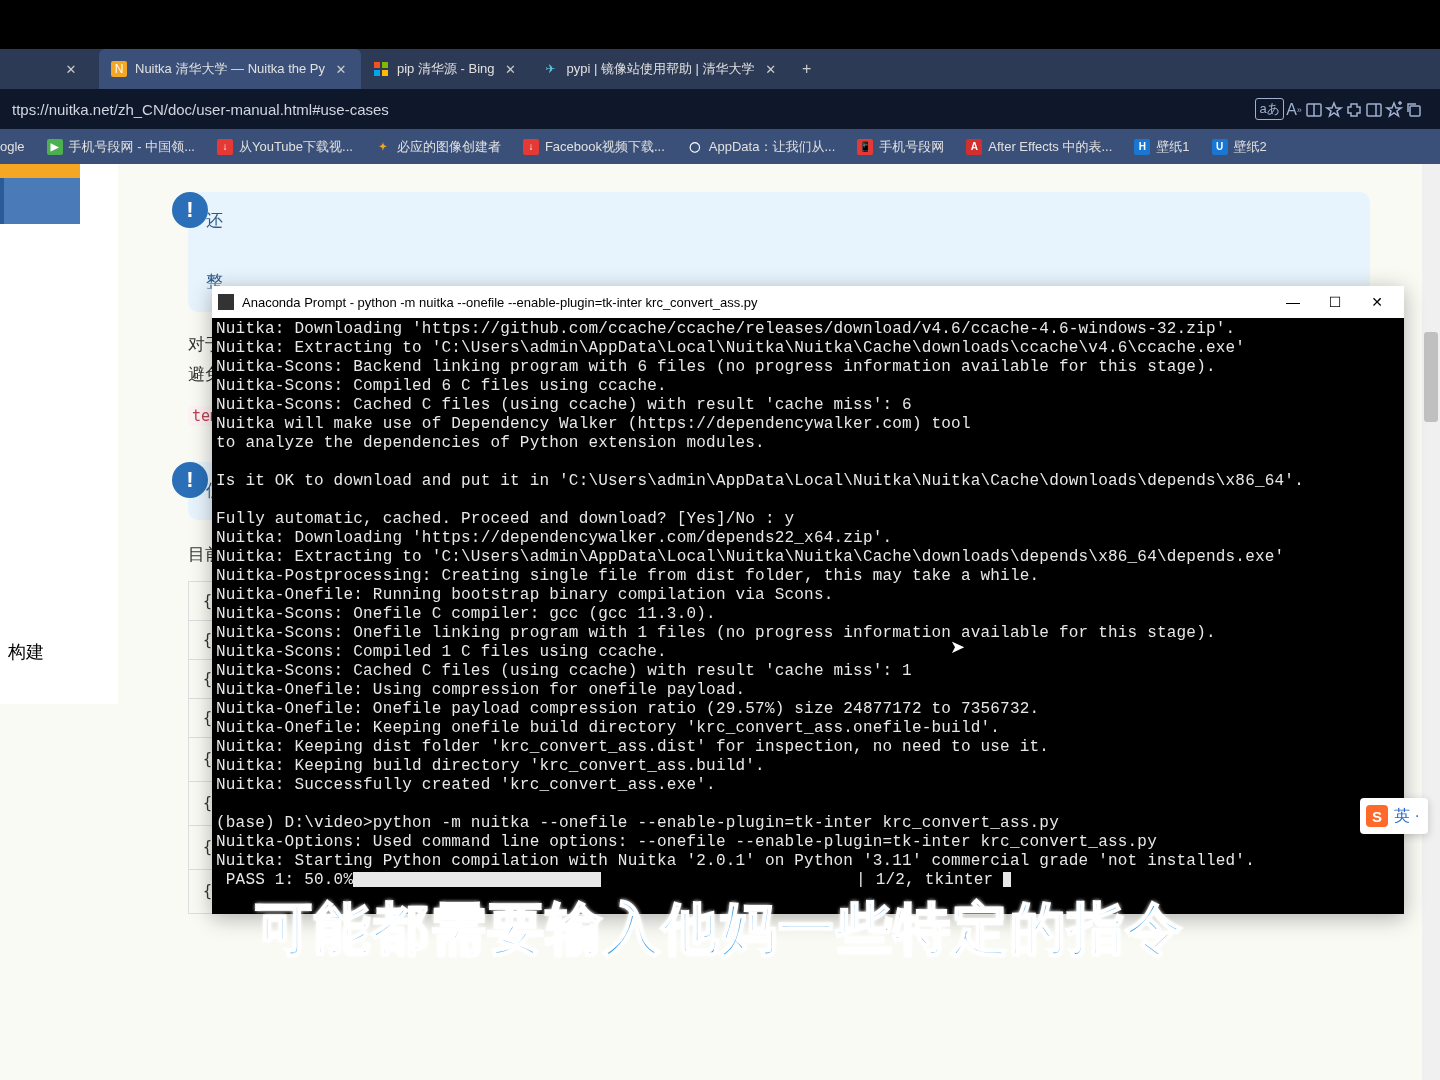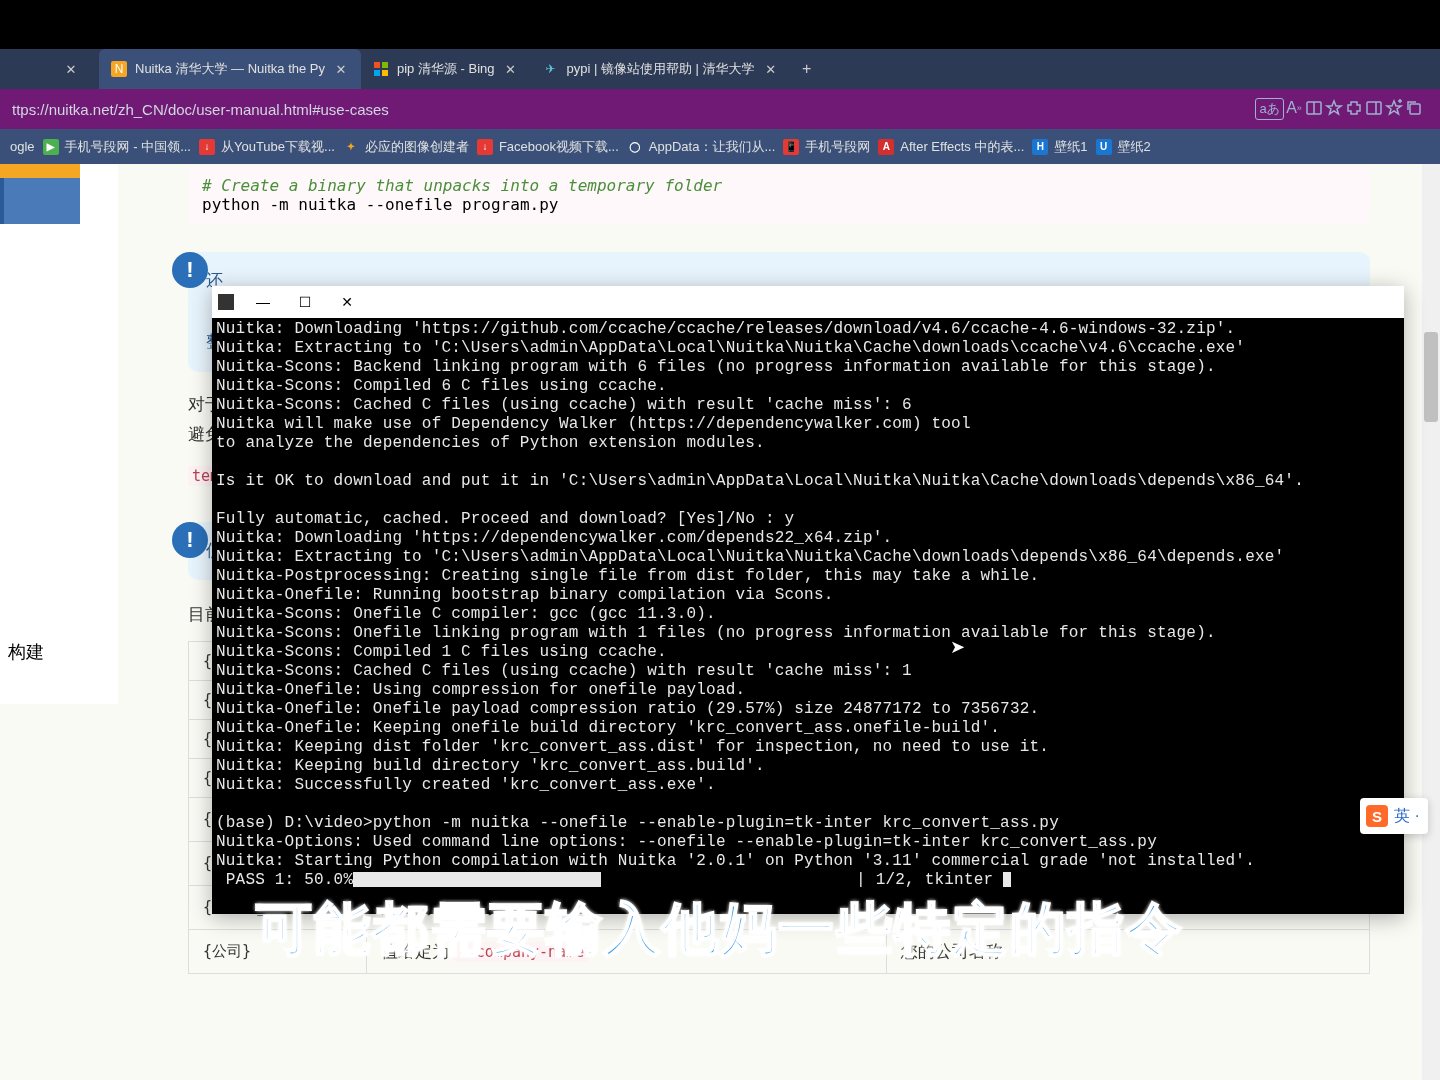--- a/index.html
+++ b/index.html
@@ -9,27 +9,27 @@
 
 .browser-tabs { position: absolute; top: 49px; left: 0; right: 0; height: 40px; background: #2d3a55; display: flex; align-items: stretch; }
 .tab { display: flex; align-items: center; padding: 0 12px; color: #e0e0e0; font-size: 13px; gap: 8px; position: relative; min-width: 0; }
 .tab.active { background: #3b5078; border-radius: 6px 6px 0 0; }
 .tab-icon { width: 16px; height: 16px; display: flex; align-items: center; justify-content: center; font-size: 12px; flex-shrink: 0; }
 .tab-close { width: 16px; height: 16px; display: flex; align-items: center; justify-content: center; color: #ccc; cursor: pointer; flex-shrink: 0; }
 .tab-label { white-space: nowrap; overflow: hidden; text-overflow: ellipsis; max-width: 190px; }
 .tab.first { width: 99px; justify-content: flex-end; padding-right: 20px; }
 .new-tab { width: 32px; display: flex; align-items: center; justify-content: center; color: #ccc; font-size: 16px; cursor: pointer; }
 
-.address-bar { position: absolute; top: 89px; left: 0; right: 0; height: 40px; background: #701a75; display: flex; align-items: center; padding: 0 8px; }
+.address-bar { position: absolute; top: 89px; left: 0; right: 0; height: 40px; background: #0f172a; display: flex; align-items: center; padding: 0 8px; }
 .url-text { color: #d0d5e0; font-size: 15px; flex: 1; padding-left: 4px; }
-.addr-icons { display: flex; align-items: flex-start; padding-right: 8px; }
+.addr-icons { display: flex; align-items: flex-end; padding-right: 8px; }
 .addr-icon { width: 20px; height: 20px; color: #a0b0d0; display: flex; align-items: center; justify-content: center; }
 .addr-icon.aa { font-size: 13px; border: 1px solid #a0b0d0; border-radius: 3px; padding: 1px 3px; width: auto; height: auto; }
 
-.bookmarks { position: absolute; top: 129px; left: 0; right: 0; height: 35px; background: #3b5078; display: flex; align-items: center; padding: 0 10px; gap: 8px; }
+.bookmarks { position: absolute; top: 129px; left: 0; right: 0; height: 35px; background: #3b5078; display: flex; align-items: center; padding: 0 0; gap: 22px; }
 .bookmark { display: flex; align-items: center; gap: 6px; color: #e0e0e0; font-size: 13px; cursor: pointer; }
 .bm-icon { width: 16px; height: 16px; border-radius: 2px; display: flex; align-items: center; justify-content: center; font-size: 10px; font-weight: bold; flex-shrink: 0; }
 
 .page-bg { position: absolute; top: 164px; left: 0; right: 0; bottom: 0; background: #fafaf5; }
 .sidebar-stub { position: absolute; top: 164px; left: 0; width: 118px; height: 540px; background: #fff; }
 .sidebar-top { position: absolute; top: 164px; left: 0; width: 80px; height: 60px; }
 .sidebar-orange { height: 14px; background: #f5a623; }
 .sidebar-blue { height: 46px; background: #4a7ab8; border-left: 4px solid #2a5a98; }
 .sidebar-text { position: absolute; top: 640px; left: 8px; color: #000000; font-size: 18px; }
 
@@ -196,24 +196,20 @@
 
 <div class="page-bg"></div>
 <div class="sidebar-stub"></div>
 <div class="sidebar-top">
   <div class="sidebar-orange"></div>
   <div class="sidebar-blue"></div>
 </div>
 <div class="sidebar-text">构建</div>
 
 <div class="content">
-  <div class="code-block">
-    <div class="code-comment"># Create a binary that unpacks into a temporary folder</div>
-    <div>python -m nuitka --onefile program.py</div>
-  </div>
   <div class="note-box">
     <div class="note-icon">!</div>
     <div class="note-text"><span>还</span><br><br><span>整</span></div>
   </div>
   <div class="body-text"><span>对于</span><br><span>避免</span></div>
   <div class="body-text"><code>temp</code></div>
   <div class="note-box2">
     <div class="note-icon">!</div>
     <div class="note-text">使</div>
   </div>
@@ -266,20 +262,21 @@
   </div>
 </div>
 
 <div class="page-scrollbar">
   <div class="scroll-thumb"></div>
 </div>
 
 <div class="terminal-window">
   <div class="term-titlebar">
     <div class="term-title-icon"></div>
+    <div class="term-title-text">Anaconda Prompt - python  -m nuitka --onefile --enable-plugin=tk-inter krc_convert_ass.py</div>
     <div class="term-btn">—</div>
     <div class="term-btn">☐</div>
     <div class="term-btn">✕</div>
   </div>
   <div class="term-body" id="term-out">Nuitka: Downloading 'https://github.com/ccache/ccache/releases/download/v4.6/ccache-4.6-windows-32.zip'.
 Nuitka: Extracting to 'C:\Users\admin\AppData\Local\Nuitka\Nuitka\Cache\downloads\ccache\v4.6\ccache.exe'
 Nuitka-Scons: Backend linking program with 6 files (no progress information available for this stage).
 Nuitka-Scons: Compiled 6 C files using ccache.
 Nuitka-Scons: Cached C files (using ccache) with result 'cache miss': 6
 Nuitka will make use of Dependency Walker (https://dependencywalker.com) tool

